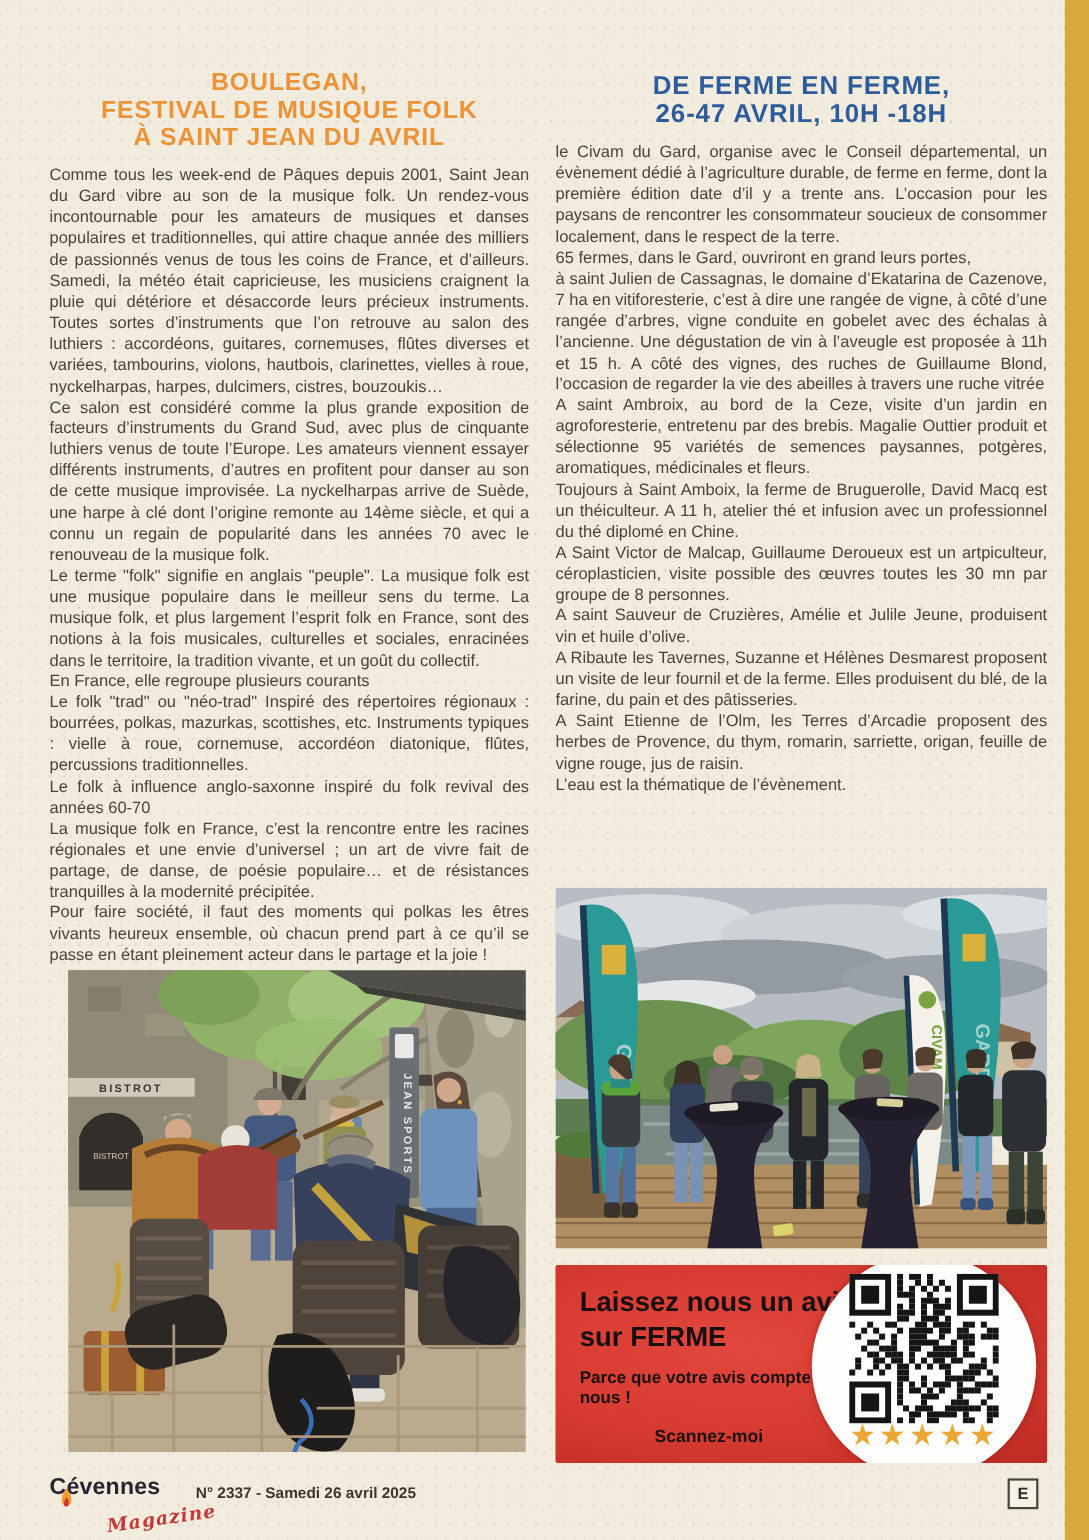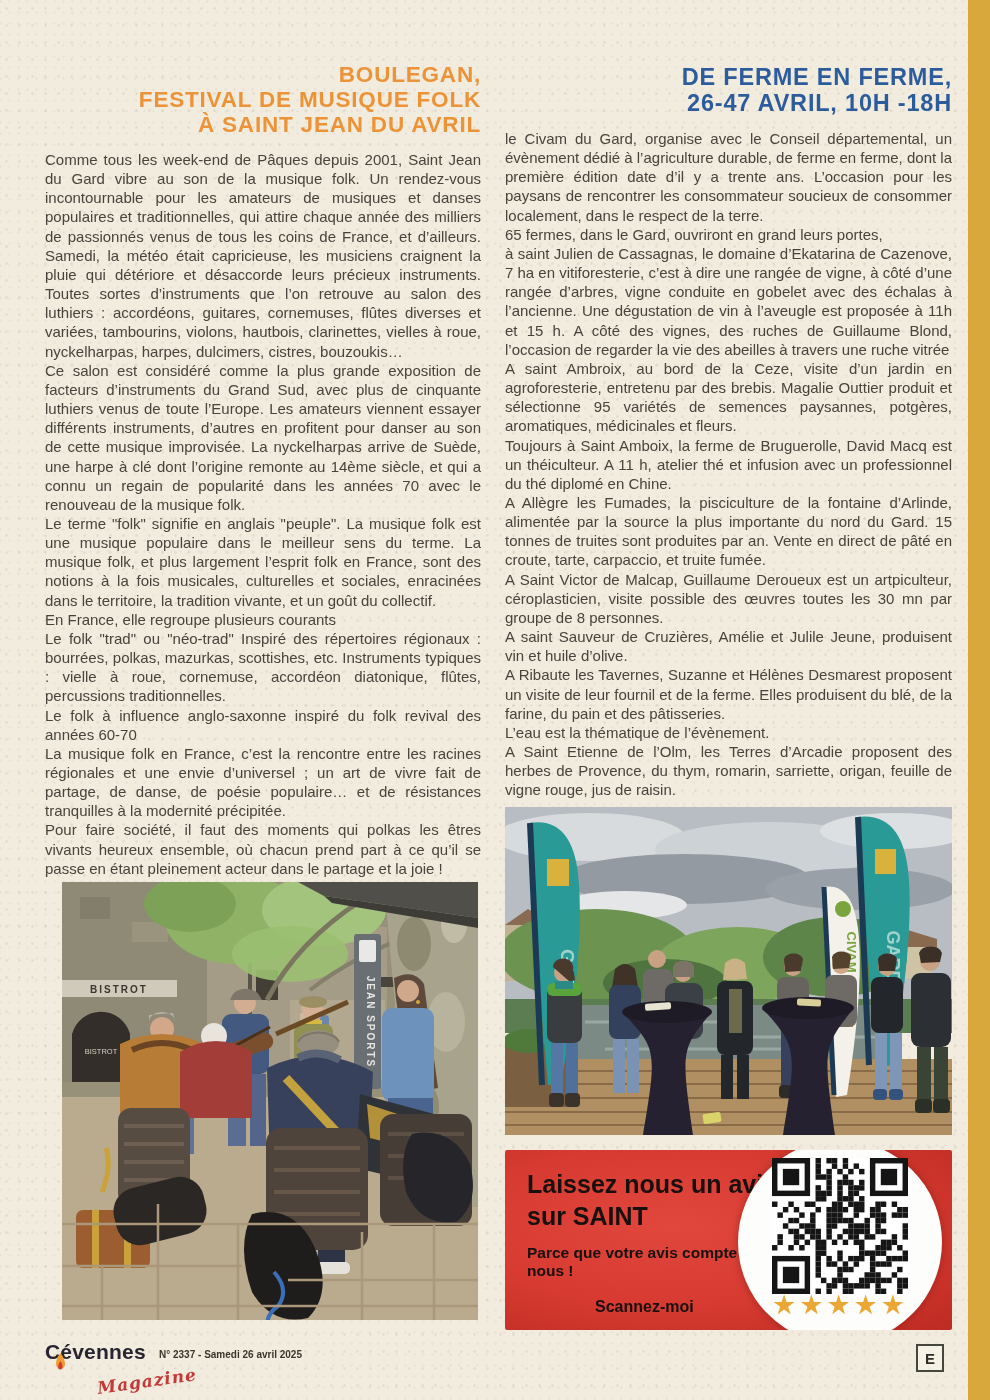--- a/index.html
+++ b/index.html
@@ -10,21 +10,21 @@
     background-image:
       radial-gradient(rgba(110,100,80,.10) 1px, transparent 1.4px),
       radial-gradient(rgba(110,100,80,.06) 1px, transparent 1.4px);
     background-size:13px 17px, 9px 11px;
     background-position:0 0, 5px 7px;
   }
   .stripe{position:absolute;top:0;right:0;width:22px;height:1400px;background:#d9a83c;}
   .col{position:absolute;overflow:hidden;}
   .col-left{left:45px;top:62px;width:436px;height:818px;}
   .col-right{left:505px;top:64px;width:447px;height:736px;}
-  h1{margin:0 0 13px 0;text-align:right;font-weight:bold;}
+  h1{margin:0 0 13px 0;text-align:center;font-weight:bold;}
   .title-left{color:#ec9338;font-size:22.5px;line-height:25px;letter-spacing:.8px;}
   .title-right{color:#2c5c9c;font-size:23.5px;line-height:26px;letter-spacing:.8px;}
   .body p{margin:0;text-align:justify;font-size:15px;line-height:19.15px;}
   .photo{position:absolute;display:block;}
   .photo-left{left:62px;top:882px;width:416px;height:438px;}
   .photo-right{left:505px;top:807px;width:447px;height:328px;}
   .ad{
     position:absolute;left:505px;top:1150px;width:447px;height:180px;overflow:hidden;
     background:radial-gradient(ellipse at 38% 42%, #e2473d 0%, #d63a30 55%, #bd2b22 100%);
     border-radius:2px;
@@ -42,21 +42,21 @@
   .stars{position:absolute;left:0;top:152px;width:204px;text-align:center;
     color:#eba733;font-size:27px;letter-spacing:3px;line-height:27px;}
   .footer-brand{position:absolute;left:45px;top:1340px;width:140px;height:55px;}
   .brand-name{font-size:21px;font-weight:800;color:#272430;letter-spacing:.2px;font-family:"Liberation Sans",sans-serif;}
   .brand-flame{position:absolute;left:9px;top:13px;width:13px;height:19px;}
   .brand-script{
     position:absolute;left:52px;top:31px;transform:rotate(-8deg);
     font-family:"DejaVu Serif",serif;font-style:italic;font-weight:bold;
     color:#c43a38;font-size:17px;letter-spacing:1px;
   }
-  .footer-issue{position:absolute;left:159px;top:1349px;font-size:10px;font-weight:bold;color:#3b352b;}
+  .footer-issue{position:absolute;left:178px;top:1349px;font-size:14px;font-weight:bold;color:#3b352b;}
   .edition-box{
     position:absolute;left:916px;top:1344px;width:24px;height:24px;
     border:2px solid #46453e;display:flex;align-items:center;justify-content:center;
     font-size:15px;font-weight:bold;color:#2e2d28;background:rgba(250,247,238,.5);
   }
 </style>
 </head>
 <body>
 
 <div class="page">
@@ -212,26 +212,25 @@
     <h1 class="title-right">
       <span>DE FERME EN FERME,</span><br>
       <span>26-47 AVRIL, 10H -18H</span>
     </h1>
     <div class="body">
       <p>le Civam du Gard, organise avec le Conseil départemental, un évènement dédié à l’agriculture durable, de ferme en ferme, dont la première édition date d’il y a trente ans. L’occasion pour les paysans de rencontrer les consommateur soucieux de consommer localement, dans le respect de la terre.</p>
       <p>65 fermes, dans le Gard, ouvriront en grand leurs portes,</p>
       <p>à saint Julien de Cassagnas, le domaine d’Ekatarina de Cazenove, 7 ha en vitiforesterie, c’est à dire une rangée de vigne, à côté d’une rangée d’arbres, vigne conduite en gobelet avec des échalas à l’ancienne. Une dégustation de vin à l’aveugle est proposée à 11h et 15 h. A côté des vignes, des ruches de Guillaume Blond, l’occasion de regarder la vie des abeilles à travers une ruche vitrée</p>
       <p>A saint Ambroix, au bord de la Ceze, visite d’un jardin en agroforesterie, entretenu par des brebis. Magalie Outtier produit et sélectionne 95 variétés de semences paysannes, potgères, aromatiques, médicinales et fleurs.</p>
       <p>Toujours à Saint Amboix, la ferme de Bruguerolle, David Macq est un théiculteur. A 11 h, atelier thé et infusion avec un professionnel du thé diplomé en Chine.</p>
-      <p>A Allègre les Fumades, la pisciculture de la fontaine d’Arlinde, alimentée par la source la plus importante du nord du Gard. 15 tonnes de truites sont produites par an. Vente en direct de pâté en croute, tarte, carpaccio, et truite fumée.</p>
       <p>A Saint Victor de Malcap, Guillaume Deroueux est un artpiculteur, céroplasticien, visite possible des œuvres toutes les 30 mn par groupe de 8 personnes.</p>
       <p>A saint Sauveur de Cruzières, Amélie et Julile Jeune, produisent vin et huile d’olive.</p>
       <p>A Ribaute les Tavernes, Suzanne et Hélènes Desmarest proposent un visite de leur fournil et de la ferme. Elles produisent du blé, de la farine, du pain et des pâtisseries.</p>
+      <p>A Saint Etienne de l’Olm, les Terres d’Arcadie proposent des herbes de Provence, du thym, romarin, sarriette, origan, feuille de vigne rouge, jus de raisin.</p>
       <p>L’eau est la thématique de l’évènement.</p>
-      <p>A Saint Etienne de l’Olm, les Terres d’Arcadie proposent des herbes de Provence, du thym, romarin, sarriette, origan, feuille de vigne rouge, jus de raisin.</p>
 
     </div>
   </div>
 
   <svg class="photo photo-right" viewBox="0 0 447 328">
     <rect x="0" y="0" width="447" height="200" fill="#b7bdc3"></rect>
     <g>
       <ellipse cx="85" cy="30" rx="95" ry="24" fill="#d7dbde"></ellipse>
       <ellipse cx="265" cy="42" rx="115" ry="27" fill="#cdd2d6"></ellipse>
       <ellipse cx="390" cy="24" rx="75" ry="18" fill="#dde0e2"></ellipse>
@@ -345,21 +344,21 @@
       <ellipse cx="303" cy="201" rx="46" ry="11" fill="#1f1b26"></ellipse>
       <rect x="292" y="192" width="24" height="7" rx="2" fill="#d9cf9a" transform="rotate(3 304 195)"></rect>
       <rect x="198" y="306" width="18" height="10" rx="2" fill="#d9d36a" transform="rotate(-8 207 311)"></rect>
     </g>
   </svg>
 
   <div class="ad">
     <div class="ad-text">
       <div class="ad-title">
         <span>Laissez nous un avis</span><br>
-        <span>sur SAINT</span>
+        <span>sur FERME</span>
       </div>
       <div class="ad-sub">Parce que votre avis compte pour nous !</div>
     </div>
     <svg class="g-logo" viewBox="0 0 48 48">
       <path fill="#EA4335" d="M24 9.5c3.54 0 6.71 1.22 9.21 3.6l6.85-6.85C35.9 2.38 30.47 0 24 0 14.62 0 6.51 5.38 2.56 13.22l7.98 6.19C12.43 13.72 17.74 9.5 24 9.5z"></path>
       <path fill="#4285F4" d="M46.98 24.55c0-1.57-.15-3.09-.38-4.55H24v9.02h12.94c-.58 2.96-2.26 5.48-4.78 7.18l7.73 6c4.51-4.18 7.09-10.36 7.09-17.65z"></path>
       <path fill="#FBBC05" d="M10.53 28.59c-.48-1.45-.76-2.99-.76-4.59s.27-3.14.76-4.59l-7.98-6.19C.92 16.46 0 20.12 0 24c0 3.88.92 7.54 2.56 10.78l7.97-6.19z"></path>
       <path fill="#34A853" d="M24 48c6.48 0 11.93-2.13 15.89-5.81l-7.73-6c-2.15 1.45-4.92 2.3-8.16 2.3-6.26 0-11.57-4.22-13.47-9.91l-7.98 6.19C6.51 42.62 14.62 48 24 48z"></path>
     </svg>
     <div class="ad-scan">Scannez-moi</div>

